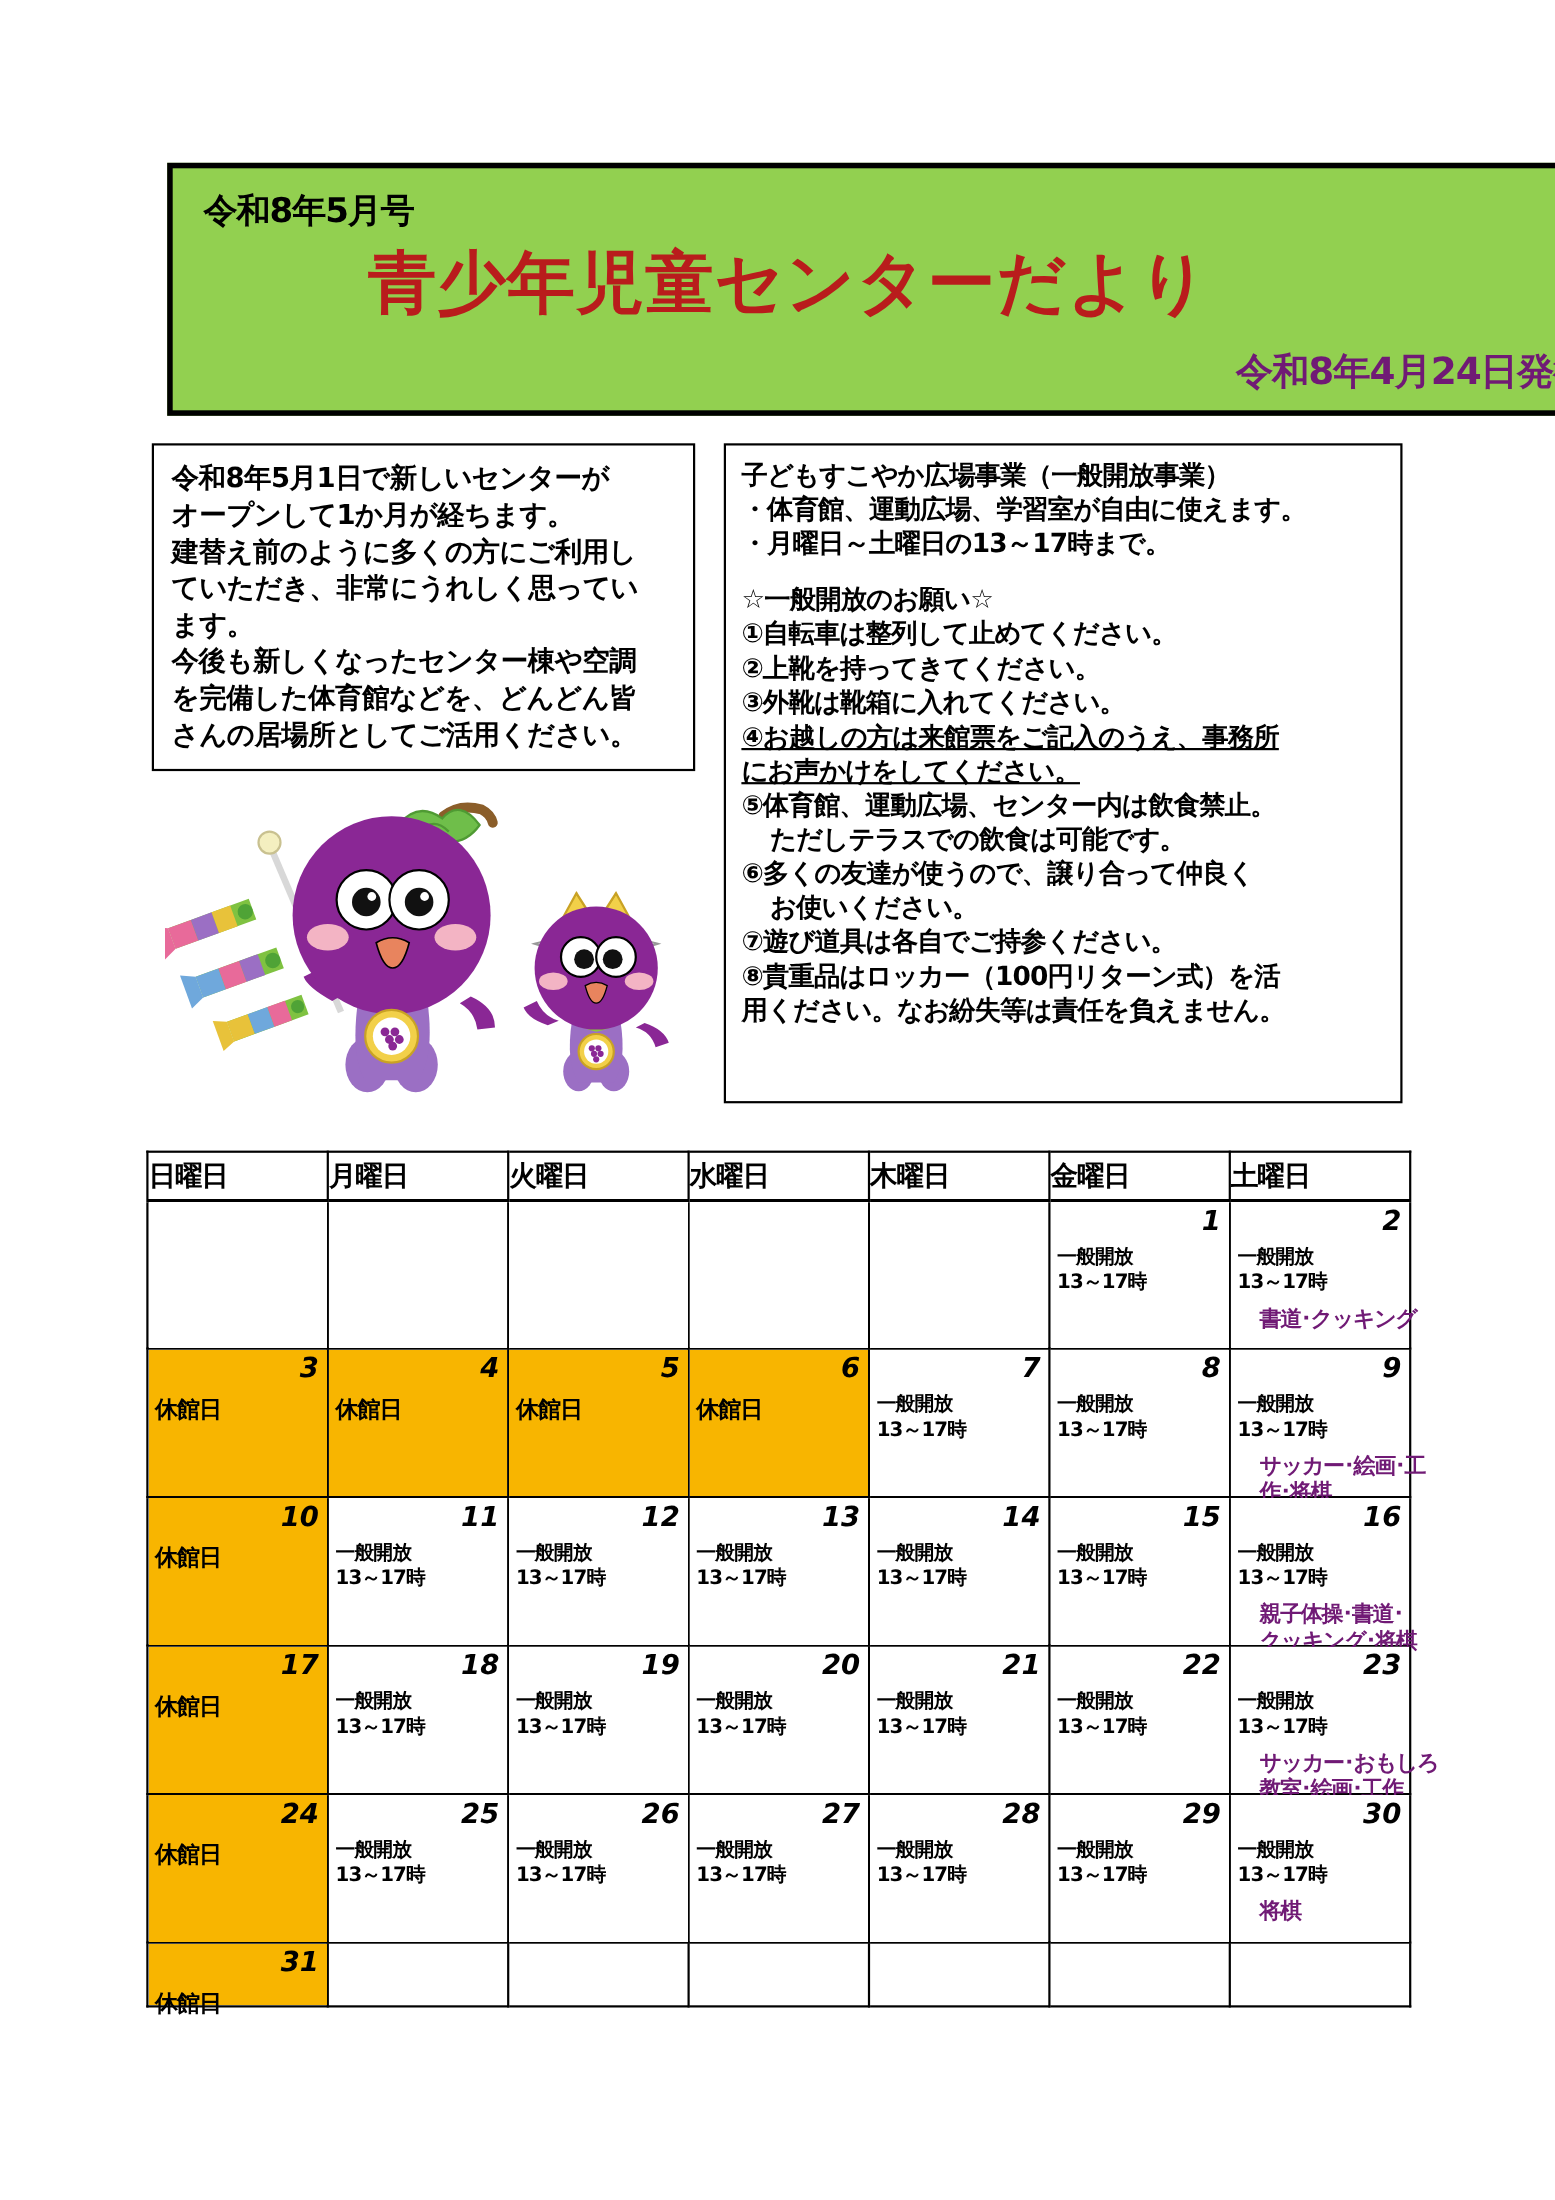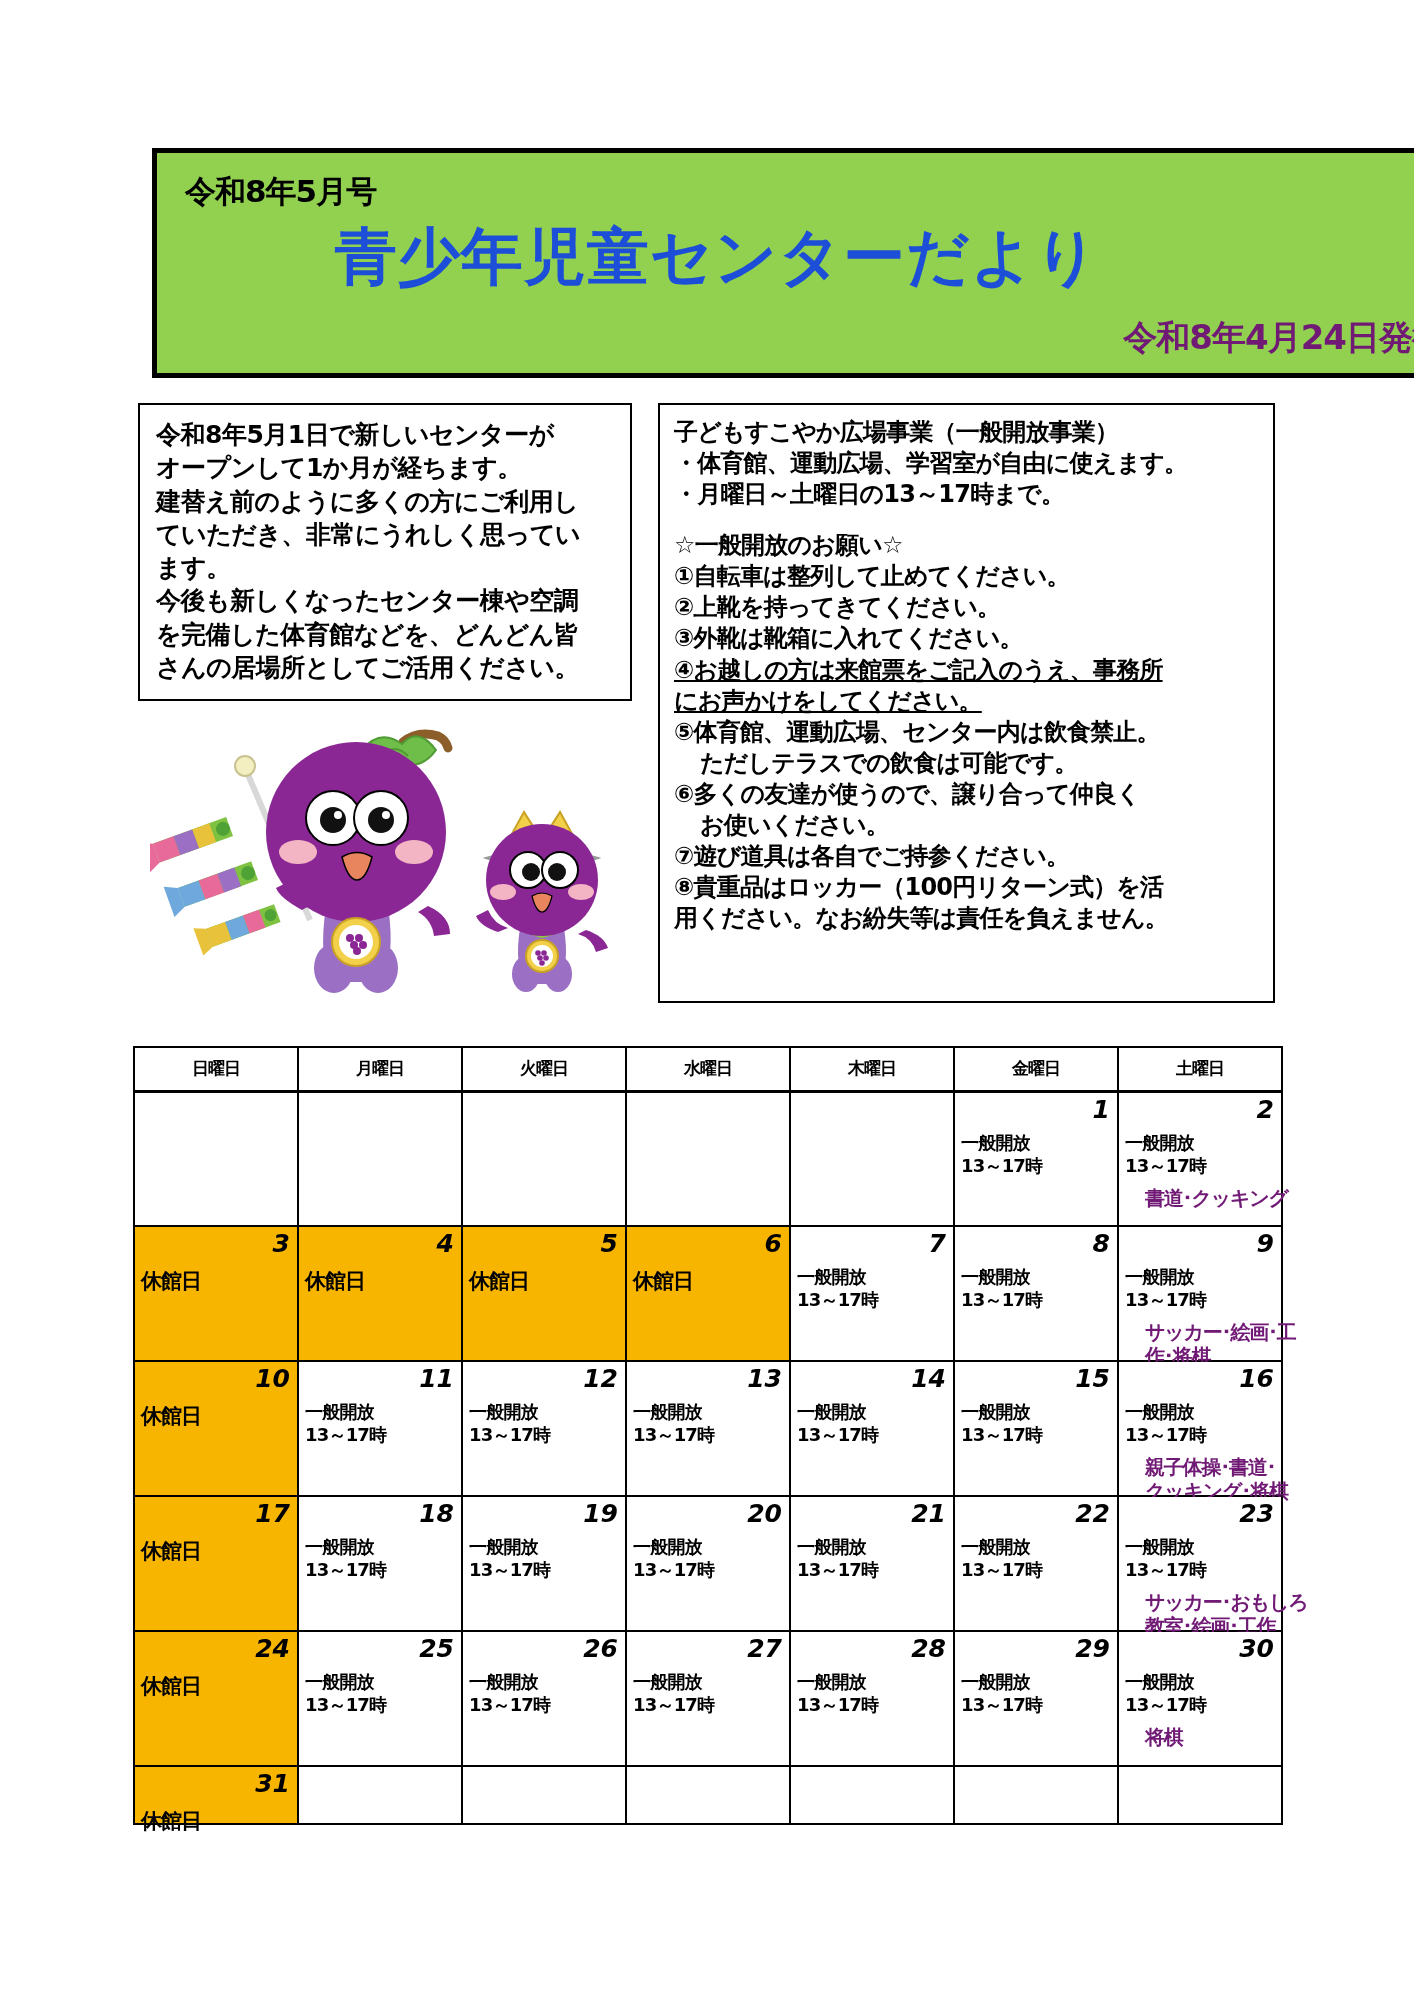--- a/index.html
+++ b/index.html
@@ -24,21 +24,21 @@
   .issue-label {
     position:absolute; left:28px; top:18px;
     font-size:31px; font-weight:bold; color:#000;
     letter-spacing:-1px;
     white-space:nowrap;
   }
   .masthead-title {
     position:absolute; left:60px; top:62px;
     width:1000px;
     text-align:center;
-    font-size:62px; font-weight:bold; color:#1d4ed8;
+    font-size:62px; font-weight:bold; color:#b91c1c;
     letter-spacing:1px;
     white-space:nowrap;
   }
   .pub-date {
     position:absolute; right:26px; bottom:12px;
     font-size:34px; font-weight:bold; color:#701a75;
     letter-spacing:-1px;
     white-space:nowrap;
   }
 
@@ -96,23 +96,23 @@
     width:1148px;
     table-layout:fixed;
   }
   table.cal td, table.cal th {
     border:2px solid #000;
     vertical-align:top;
     padding:0;
   }
   table.cal th {
     height:44px;
-    text-align:center;
+    text-align:left;
     vertical-align:middle;
-    font-size:17px;
+    font-size:25px;
     font-weight:bold;
     letter-spacing:-1px;
     background:#fff;
   }
   table.cal thead th { border-bottom:3px solid #000; }
   td.daycell {
     height:135px;
     position:relative;
     background:#fff;
   }

